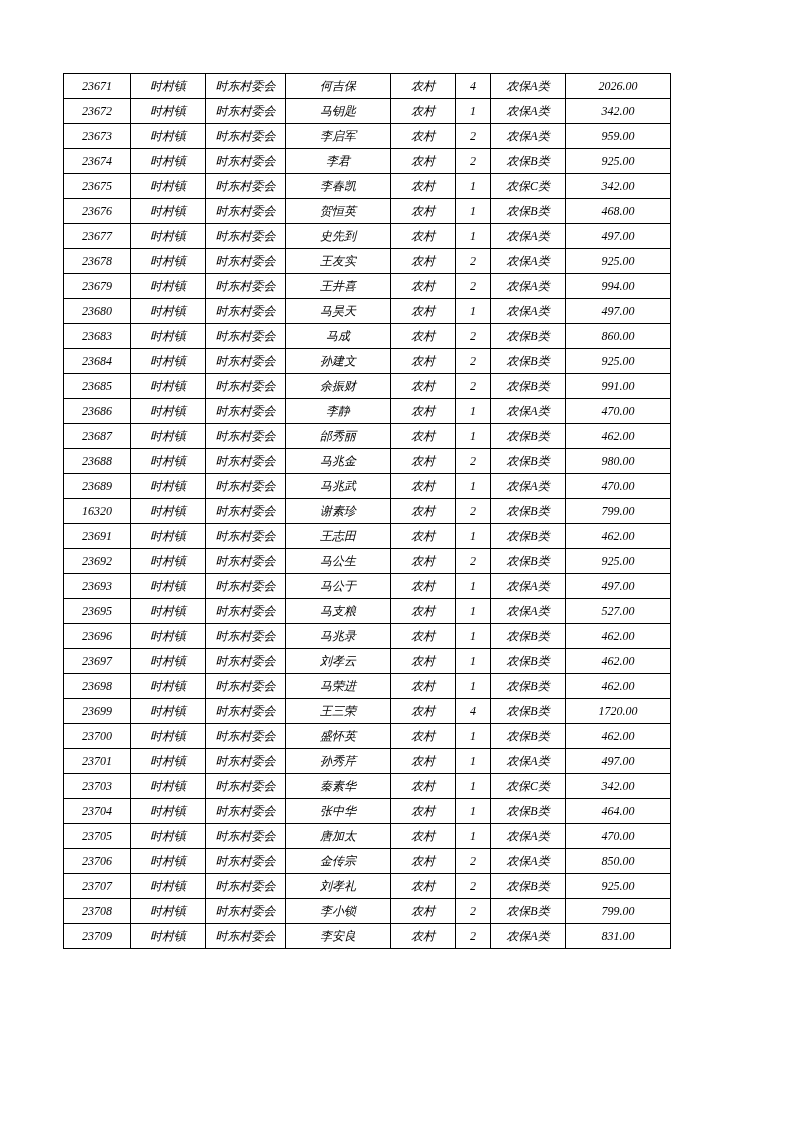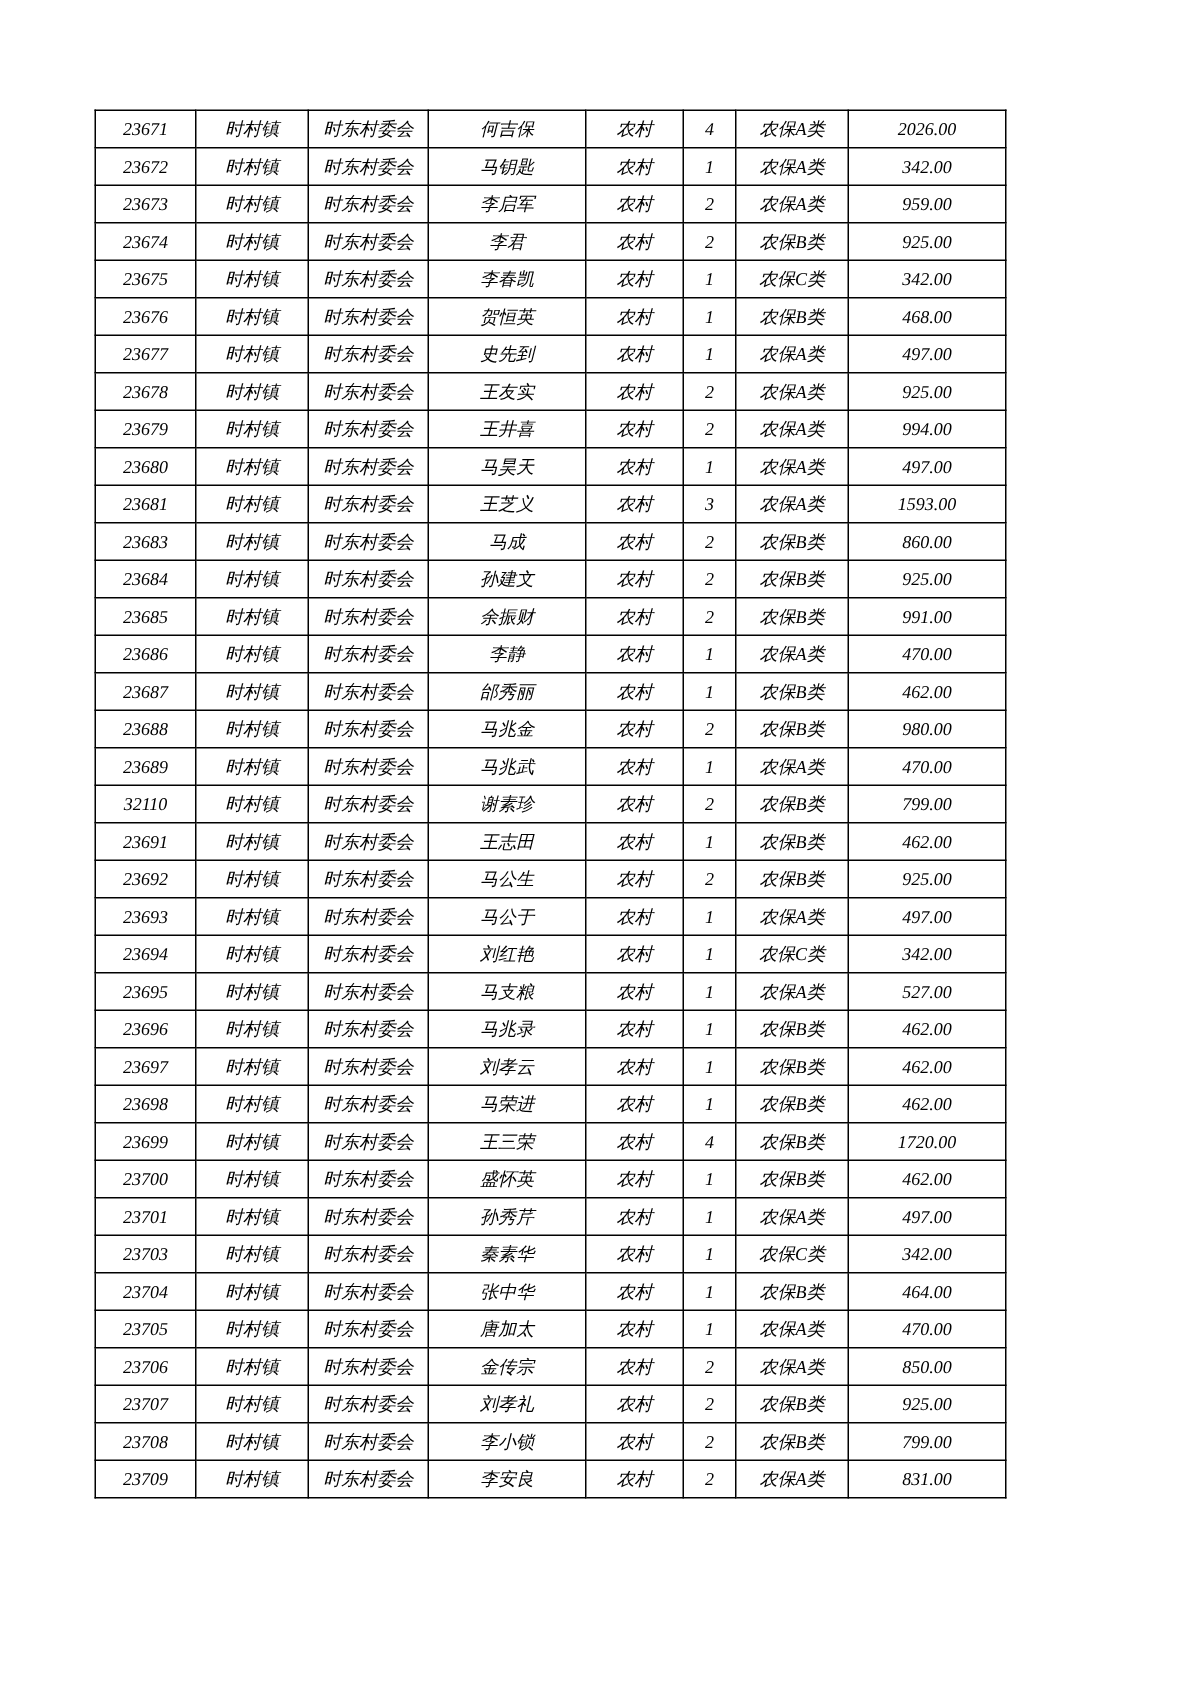--- a/index.html
+++ b/index.html
@@ -152,30 +152,20 @@
         <td>23680</td>
         <td>时村镇</td>
         <td>时东村委会</td>
         <td>马昊天</td>
         <td>农村</td>
         <td>1</td>
         <td>农保A类</td>
         <td>497.00</td>
       </tr>
       <tr>
-        <td>23681</td>
-        <td>时村镇</td>
-        <td>时东村委会</td>
-        <td>王芝义</td>
-        <td>农村</td>
-        <td>3</td>
-        <td>农保A类</td>
-        <td>1593.00</td>
-      </tr>
-      <tr>
         <td>23683</td>
         <td>时村镇</td>
         <td>时东村委会</td>
         <td>马成</td>
         <td>农村</td>
         <td>2</td>
         <td>农保B类</td>
         <td>860.00</td>
       </tr>
       <tr>
@@ -232,21 +222,21 @@
         <td>23689</td>
         <td>时村镇</td>
         <td>时东村委会</td>
         <td>马兆武</td>
         <td>农村</td>
         <td>1</td>
         <td>农保A类</td>
         <td>470.00</td>
       </tr>
       <tr>
-        <td>32110</td>
+        <td>16320</td>
         <td>时村镇</td>
         <td>时东村委会</td>
         <td>谢素珍</td>
         <td>农村</td>
         <td>2</td>
         <td>农保B类</td>
         <td>799.00</td>
       </tr>
       <tr>
         <td>23691</td>
@@ -270,30 +260,20 @@
       </tr>
       <tr>
         <td>23693</td>
         <td>时村镇</td>
         <td>时东村委会</td>
         <td>马公于</td>
         <td>农村</td>
         <td>1</td>
         <td>农保A类</td>
         <td>497.00</td>
-      </tr>
-      <tr>
-        <td>23694</td>
-        <td>时村镇</td>
-        <td>时东村委会</td>
-        <td>刘红艳</td>
-        <td>农村</td>
-        <td>1</td>
-        <td>农保C类</td>
-        <td>342.00</td>
       </tr>
       <tr>
         <td>23695</td>
         <td>时村镇</td>
         <td>时东村委会</td>
         <td>马支粮</td>
         <td>农村</td>
         <td>1</td>
         <td>农保A类</td>
         <td>527.00</td>

